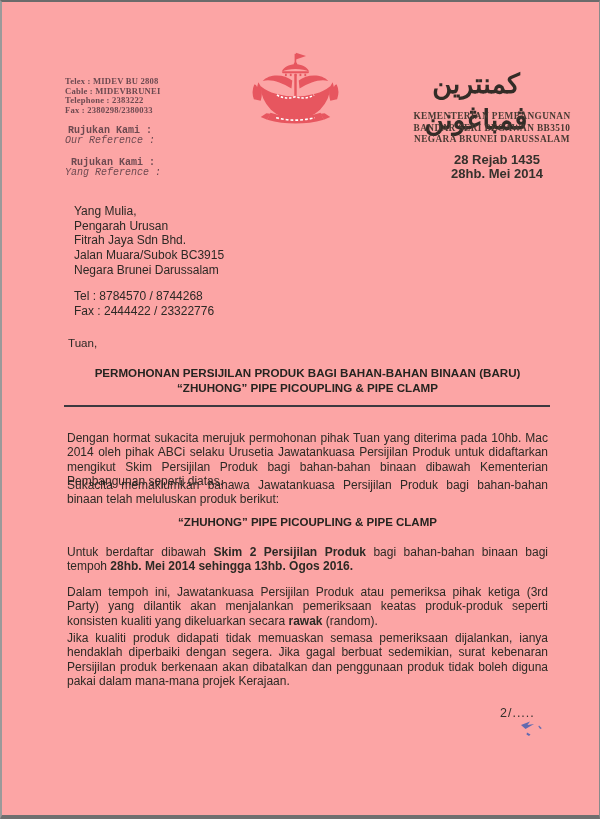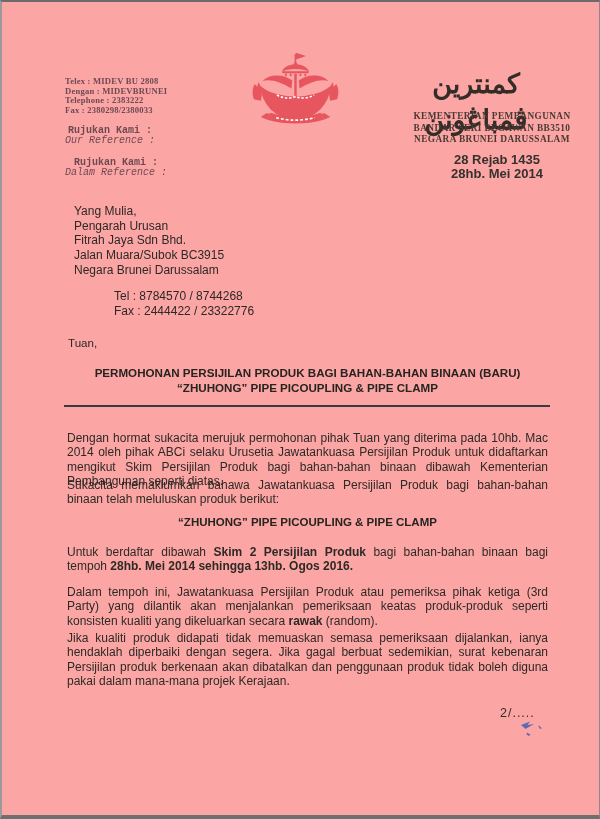--- a/index.html
+++ b/index.html
@@ -74,21 +74,20 @@
 
   .addressee {
     left: 72px; top: 202px;
     font-size: 12px; line-height: 14.7px;
     color: #2c2925;
   }
   .telfax {
     left: 72px; top: 287px;
     font-size: 12px; line-height: 14.8px;
     color: #2c2925;
-    margin-left: 40px;
   }
 
   .salutation { left: 66px; top: 334px; font-size: 11.6px; color: #2c2925; }
 
   .subject {
     left: 65px; top: 364px; width: 481px;
     text-align: center; font-weight: bold;
     font-size: 11.6px; line-height: 14.5px;
     color: #262420;
   }
@@ -121,21 +120,21 @@
   }
   .pen-mark { left: 517px; top: 716px; }
 </style>
 </head>
 <body>
 
 <div class="page">
 
   <div class="abs contact">
     <div>Telex  : MIDEV BU 2808</div>
-    <div>Dengan : MIDEVBRUNEI</div>
+    <div>Cable : MIDEVBRUNEI</div>
     <div>Telephone : 2383222</div>
     <div>Fax : 2380298/2380033</div>
   </div>
 
   <div class="abs crest">
     <svg viewBox="0 0 120 94" width="97" height="78" aria-hidden="true">
       <g fill="#e7565f">
         <rect x="58.9" y="6" width="2" height="12"></rect>
         <polygon points="60.5,4.5 73,8.5 60.5,13"></polygon>
         <circle cx="60" cy="18.5" r="2.2"></circle>
@@ -173,21 +172,21 @@
     <span class="en">Our Reference :</span>
   </div>
 
   <div class="abs date-block">
     <div>28 Rejab 1435</div>
     <div>28hb. Mei 2014</div>
   </div>
 
   <div class="abs ref-label ref2">
     <span class="my">Rujukan Kami :</span>
-    <span class="en">Dalam Reference :</span>
+    <span class="en">Yang Reference :</span>
   </div>
 
   <div class="abs addressee">
     <div>Yang Mulia,</div>
     <div>Pengarah Urusan</div>
     <div>Fitrah Jaya Sdn Bhd.</div>
     <div>Jalan Muara/Subok BC3915</div>
     <div>Negara Brunei Darussalam</div>
   </div>
   <div class="abs telfax">

